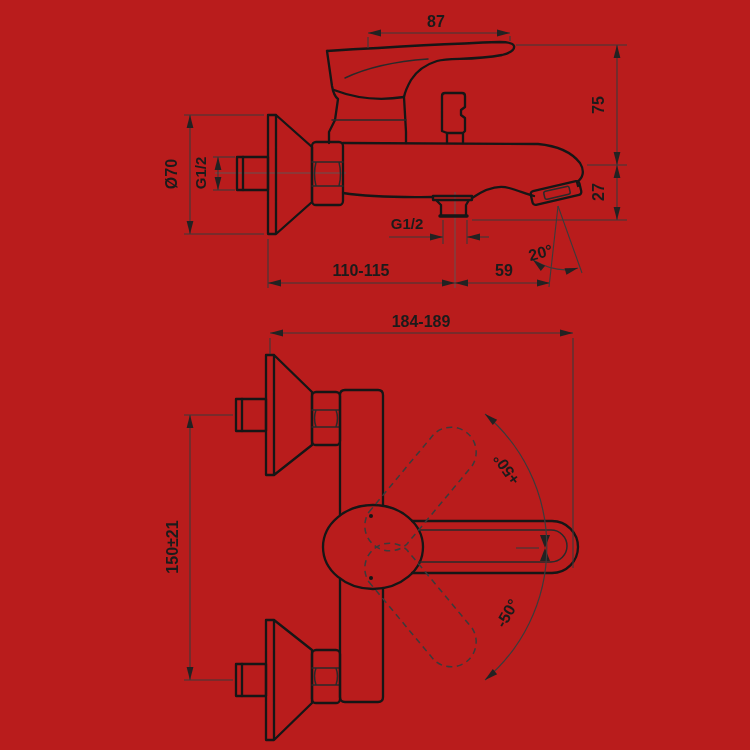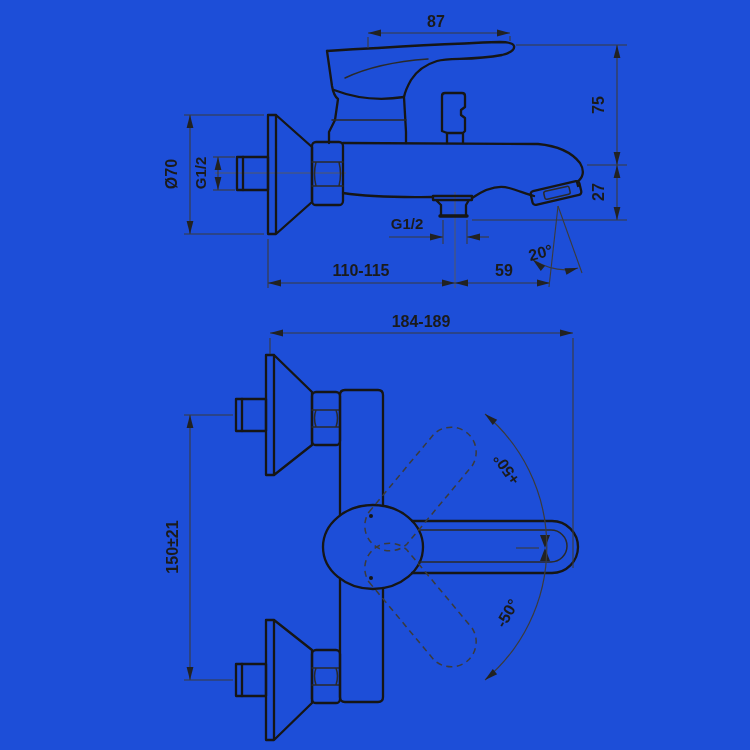--- a/index.html
+++ b/index.html
@@ -1,16 +1,16 @@
 <!DOCTYPE html>
 <html><head>
 <meta charset="utf-8">
 <style>
   html,body{margin:0;padding:0;background:#ffffff;}
-  .canvas{width:750px;height:750px;background:#1d4ed8;position:relative;overflow:hidden;}
+  .canvas{width:750px;height:750px;background:#b91c1c;position:relative;overflow:hidden;}
   svg{display:block;}
   .obj{stroke:#161616;stroke-width:2.3;fill:none;stroke-linecap:round;stroke-linejoin:round;}
   .obj-thin{stroke:#2a2a2a;stroke-width:1.5;fill:none;stroke-linecap:round;}
   .dim{stroke:#3b3b3b;stroke-width:1.1;fill:none;stroke-linecap:butt;}
   .cl{stroke:#5a5a5a;stroke-width:0.9;fill:none;}
   .dashed{stroke:#3b3b3b;stroke-width:1.5;fill:none;stroke-dasharray:6 4.5;stroke-linejoin:round;}
   .arc{stroke:#3b3b3b;stroke-width:1.2;fill:none;}
   .ah{fill:#222222;stroke:none;}
   .dot{fill:#161616;stroke:none;}
   text{font-family:"Liberation Sans","DejaVu Sans",sans-serif;font-size:16px;font-weight:700;fill:#1b1b1b;}

